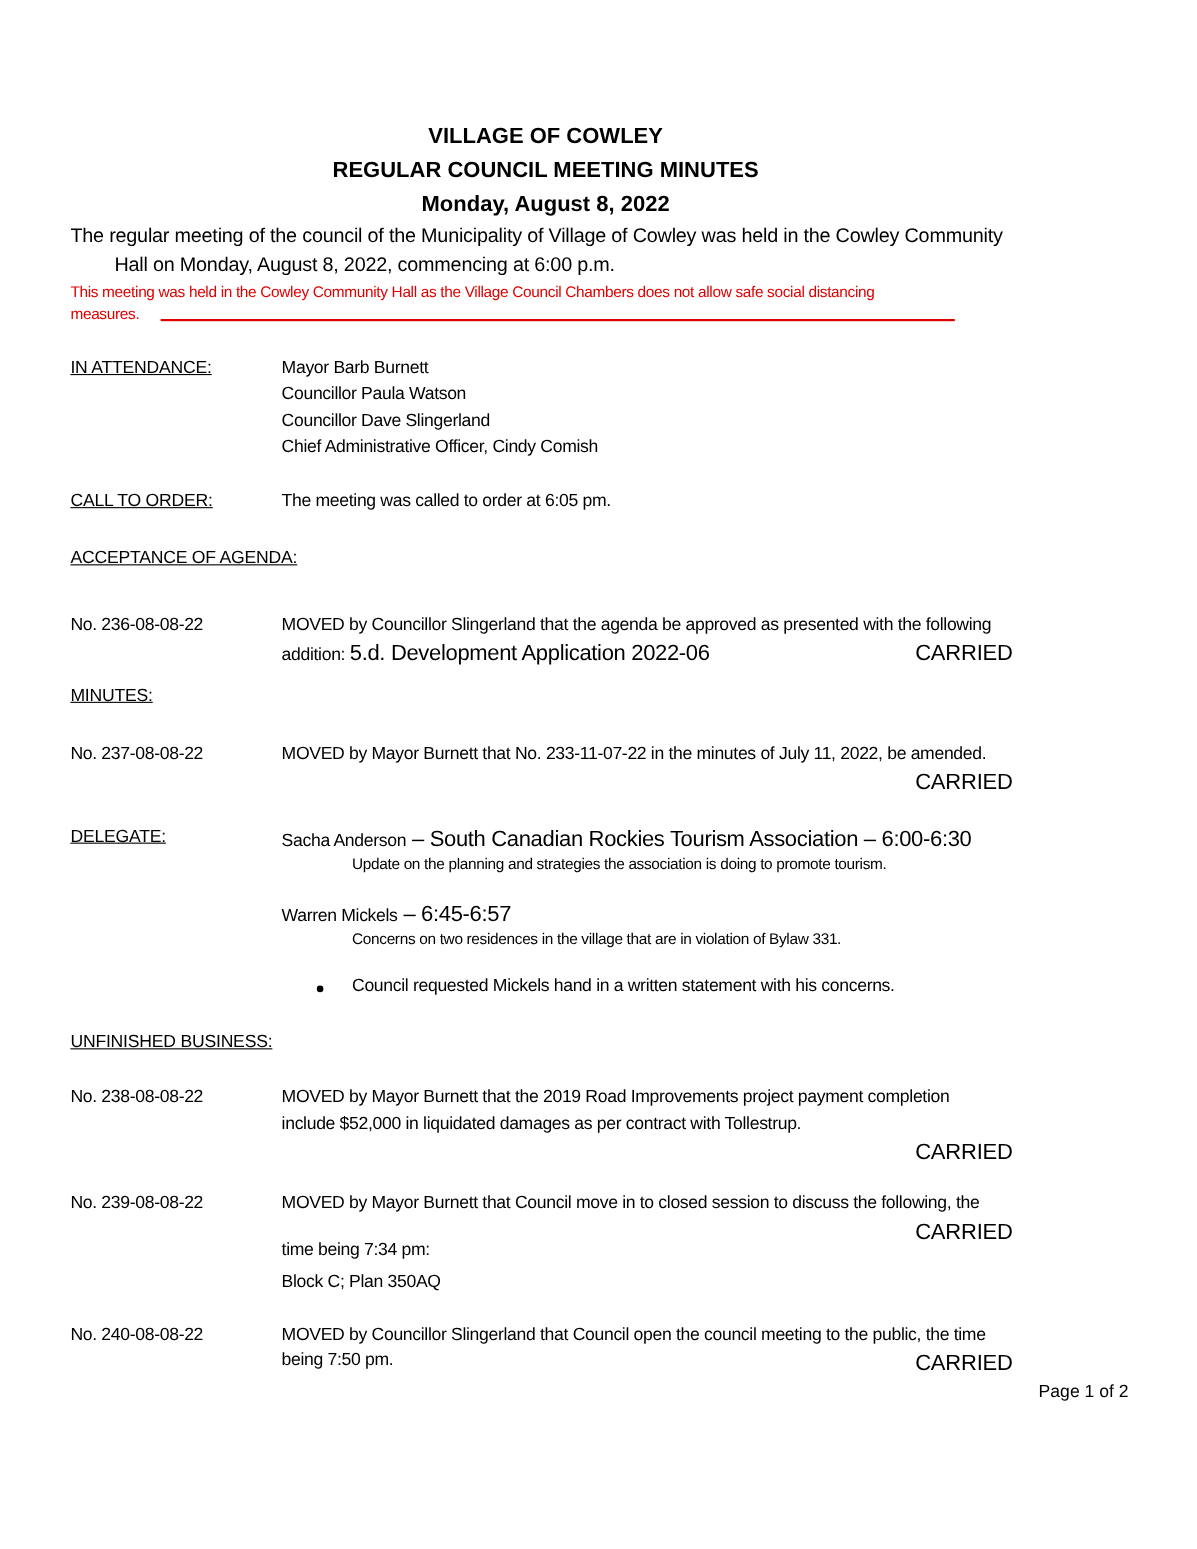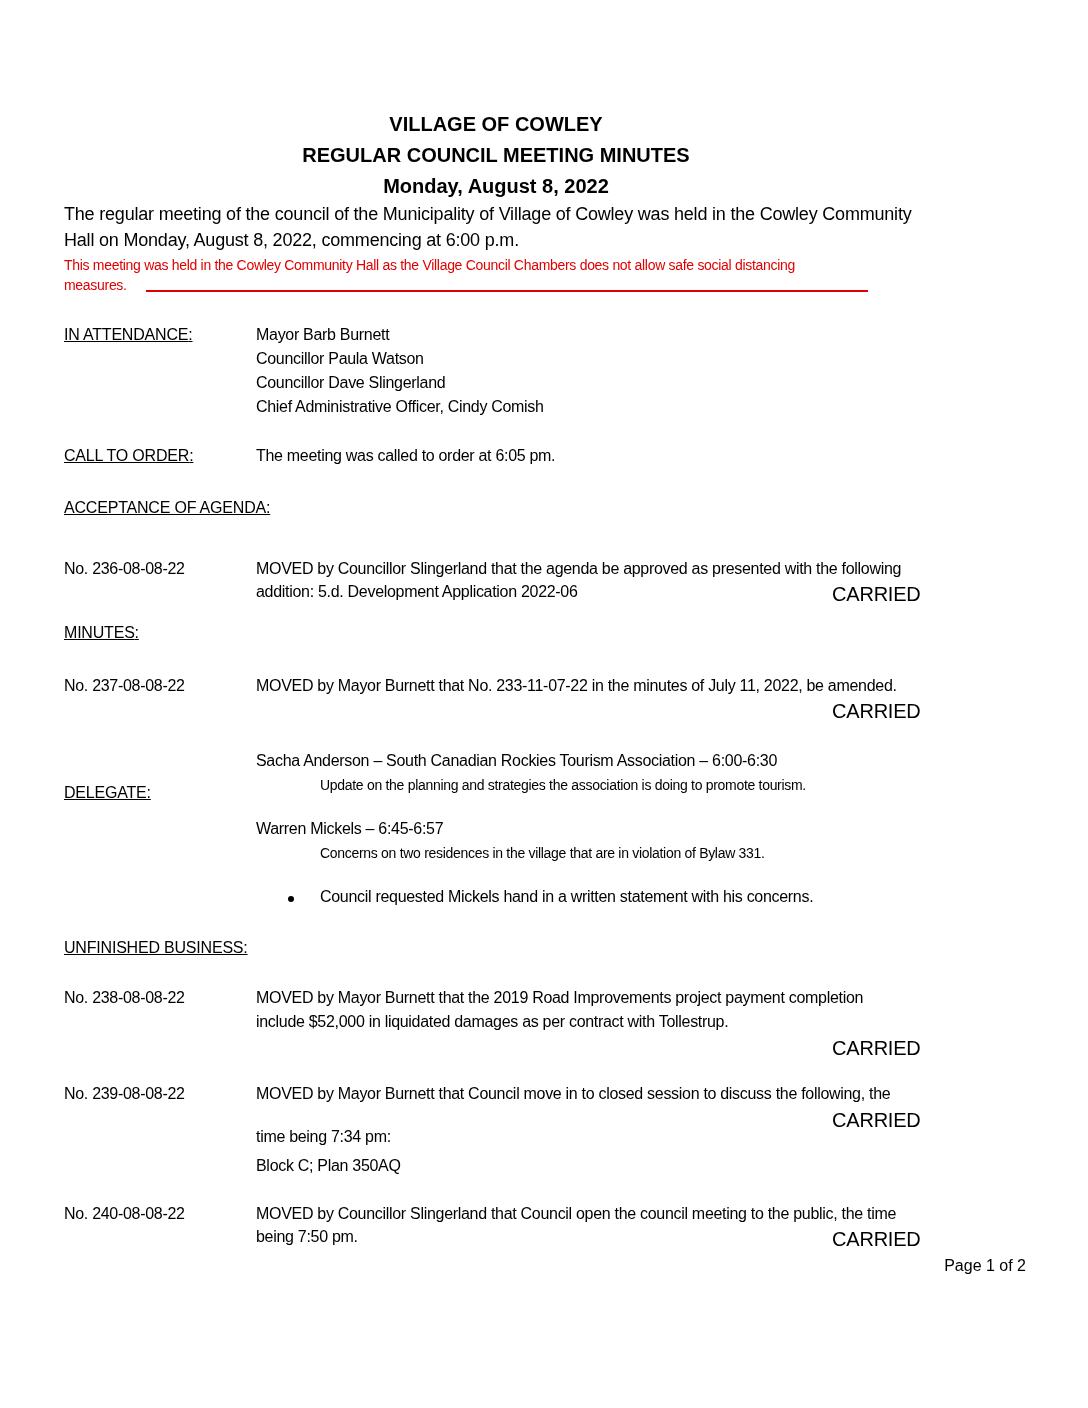--- a/index.html
+++ b/index.html
@@ -6,35 +6,35 @@
   body { width: 1088px; height: 1408px; position: relative; overflow: hidden;
          font-family: "Liberation Sans", sans-serif; color: #000; }
   .abs { position: absolute; white-space: nowrap; }
   .title { left: 0; width: 992px; text-align: center; font-weight: bold; font-size: 20px; }
   .intro { font-size: 18px; left: 64px; letter-spacing: -0.2px; }
   .red { color: #e00000; font-size: 14px; left: 64px; letter-spacing: -0.3px; }
   .redline { position: absolute; left: 146px; top: 290px; width: 722px; height: 2px; background: #e00000; }
   .lbl { font-size: 16px; left: 64px; text-decoration: underline; letter-spacing: -0.2px; }
   .txt { font-size: 16px; left: 256px; letter-spacing: -0.3px; }
   .num { font-size: 16px; left: 64px; letter-spacing: -0.3px; }
-  .small { font-size: 16px; letter-spacing: -0.3px; }
+  .small { font-size: 20px; letter-spacing: -0.3px; }
   .sub { font-size: 14px; left: 320px; letter-spacing: -0.3px; }
   .carried { font-size: 20px; left: 832px; letter-spacing: -0.2px; }
   .bullet { position: absolute; left: 288px; top: 896px; width: 6px; height: 6px; border-radius: 50%; background: #000; }
   .page { font-size: 16px; font-weight: normal; right: 62px; }
 </style>
 </head>
 <body>
 
 <div class="abs title" style="top:113px;">VILLAGE OF COWLEY</div>
 <div class="abs title" style="top:144px;">REGULAR COUNCIL MEETING MINUTES</div>
 <div class="abs title" style="top:175px;">Monday, August 8, 2022</div>
 
 <div class="abs intro" style="top:204px;">The regular meeting of the council of the Municipality of Village of Cowley was held in the Cowley Community</div>
-<div class="abs intro" style="top:230px;">Hall on Monday, August 8, 2022, commencing at 6:00 p.m.</div>
+<div class="abs intro" style="top:230px;margin-left:40px;">Hall on Monday, August 8, 2022, commencing at 6:00 p.m.</div>
 <div class="abs red" style="top:257px;">This meeting was held in the Cowley Community Hall as the Village Council Chambers does not allow safe social distancing</div>
 <div class="abs red" style="top:277px;">measures.</div>
 <div class="redline"></div>
 
 <div class="abs lbl" style="top:326px;"><span>IN ATTENDANCE</span><span>:</span></div>
 <div class="abs txt" style="top:326px;text-align:center;">Mayor Barb Burnett</div>
 <div class="abs txt" style="top:350px;">Councillor Paula Watson</div>
 <div class="abs txt" style="top:374px;">Councillor Dave Slingerland</div>
 <div class="abs txt" style="top:398px;">Chief Administrative Officer, Cindy Comish</div>
 
@@ -45,21 +45,21 @@
 <div class="abs num" style="top:560px;">No. 236-08-08-22</div>
 <div class="abs txt" style="top:560px;">MOVED by Councillor Slingerland that the agenda be approved as presented with the following</div>
 <div class="abs txt" style="top:583px;"><span>addition: </span><span class="small">5.d. Development Application 2022-06</span></div>
 <div class="abs carried" style="top:583px;">CARRIED</div>
 
 <div class="abs lbl" style="top:624px;"><span>MINUTES</span><span>:</span></div>
 <div class="abs num" style="top:677px;">No. 237-08-08-22</div>
 <div class="abs txt" style="top:677px;">MOVED by Mayor Burnett that No. 233-11-07-22 in the minutes of July 11, 2022, be amended.</div>
 <div class="abs carried" style="top:700px;">CARRIED</div>
 
-<div class="abs lbl" style="top:752px;margin-top:32px;">DELEGATE:</div>
+<div class="abs lbl" style="top:752px;">DELEGATE:</div>
 <div class="abs txt" style="top:752px;"><span>Sacha Anderson</span><span class="small"> – South Canadian Rockies Tourism Association – 6:00-6:30</span></div>
 <div class="abs sub" style="top:777px;">Update on the planning and strategies the association is doing to promote tourism.</div>
 <div class="abs txt" style="top:820px;"><span>Warren Mickels</span><span class="small"> – 6:45-6:57</span></div>
 <div class="abs sub" style="top:845px;">Concerns on two residences in the village that are in violation of Bylaw 331.</div>
 <div class="bullet"></div>
 <div class="abs txt" style="top:888px; left:320px;">Council requested Mickels hand in a written statement with his concerns.</div>
 
 <div class="abs lbl" style="top:939px;">UNFINISHED BUSINESS:</div>
 
 <div class="abs num" style="top:989px;">No. 238-08-08-22</div>

